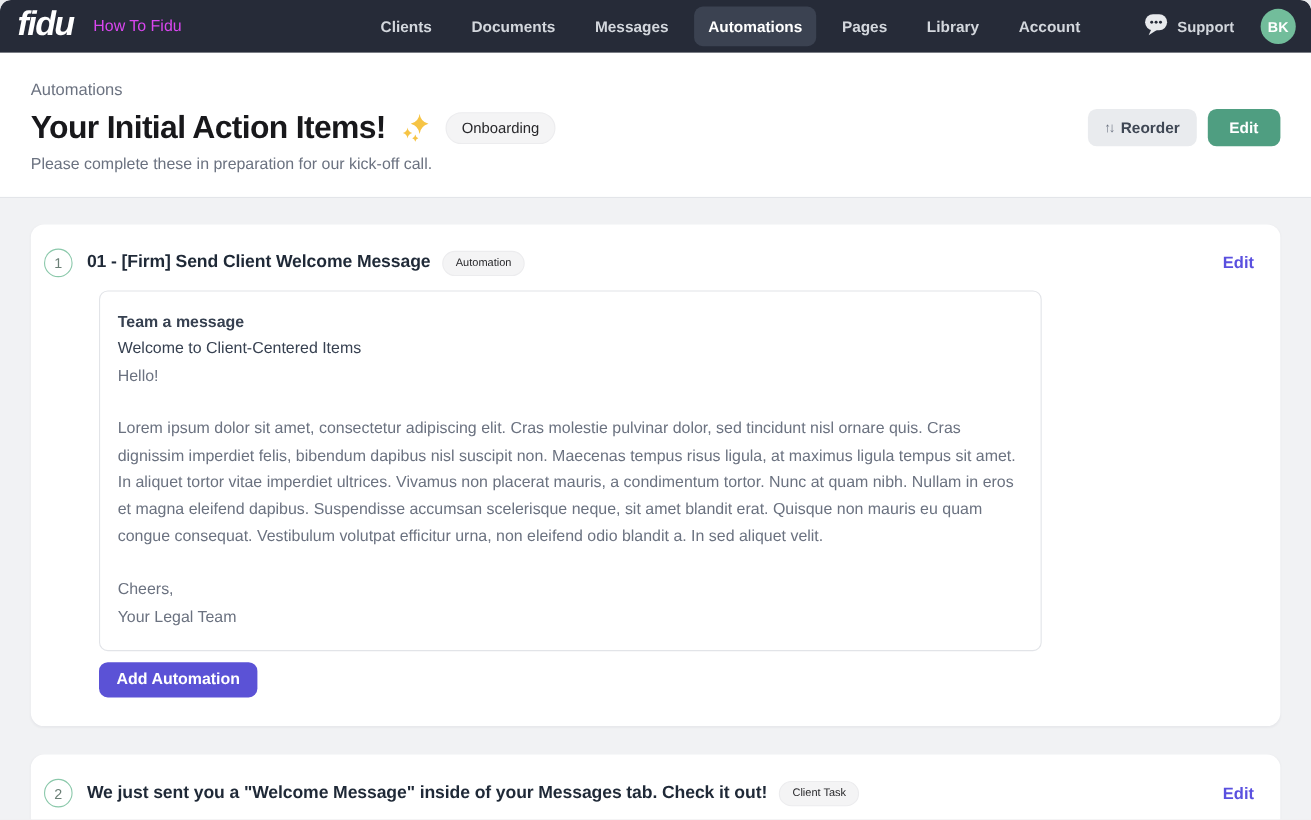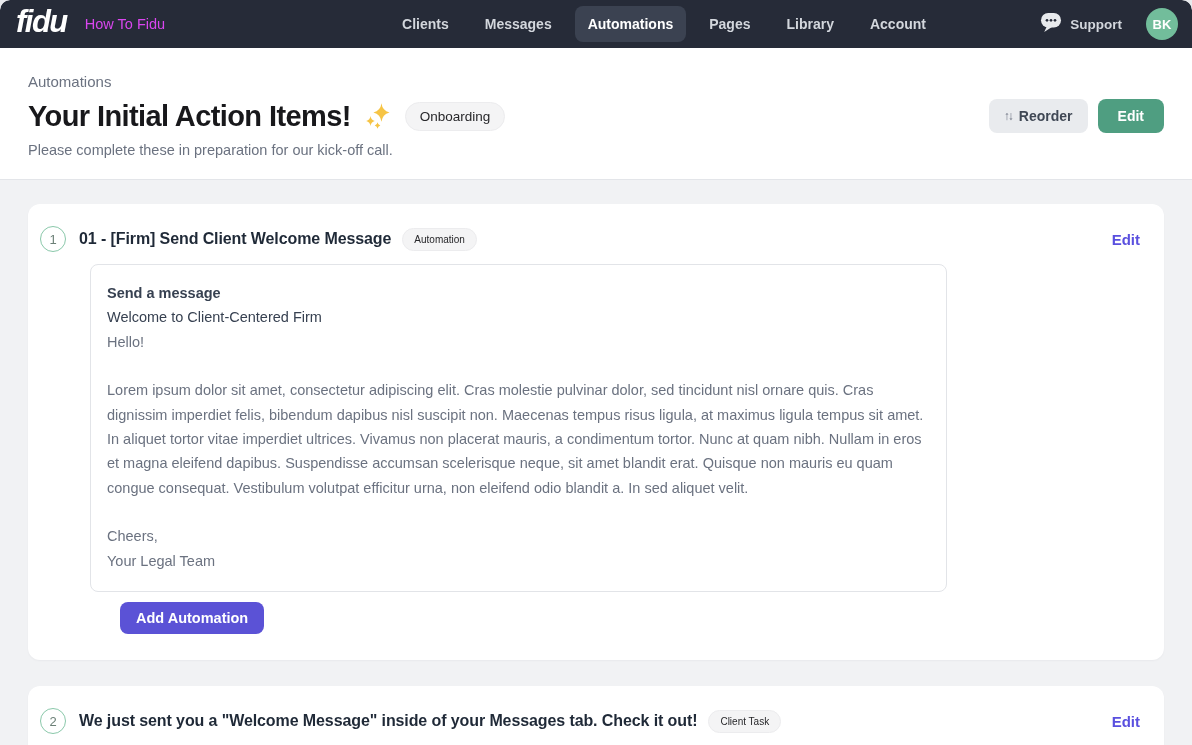--- a/index.html
+++ b/index.html
@@ -55,37 +55,38 @@
   .edit-link { margin-left:auto; margin-right:12px; color:#5A50DF; font-size:15px; font-weight:700;
                cursor:pointer; text-decoration:none; }
 
   .message-box { margin:12px 0 0 50px; width:857px; border:1px solid #E2E4E8; border-radius:8px;
                  padding:16px 16px 18px; font-size:14.5px; line-height:24.4px; color:#6B7280; }
   .msg-heading { color:#374151; font-weight:700; }
   .msg-subject { color:#374151; }
   .msg-body { margin-top:24px; }
   .msg-closing { margin-top:24px; }
 
-  .btn-primary { display:inline-block; margin:10px 0 0 80px; background:#5B52D6; color:#FFFFFF;
+  .btn-primary { display:inline-block; margin:10px 0 0 50px; background:#5B52D6; color:#FFFFFF;
                  font-size:14.5px; font-weight:600; border:none; padding:8px 16px; border-radius:8px;
                  cursor:pointer; font-family:inherit; }
   .card:last-child { margin-bottom:0; }
 </style>
 </head>
 <body>
 
 <div class="app">
 
   <div class="navbar">
     <div class="nav-left">
       <div class="logo">fidu</div>
       <div class="nav-subtitle">How To Fidu</div>
     </div>
     <div class="nav-menu">
       <div class="nav-item">Clients</div>
+      <div class="nav-item">Documents</div>
       <div class="nav-item">Messages</div>
       <div class="nav-item active">Automations</div>
       <div class="nav-item">Pages</div>
       <div class="nav-item">Library</div>
       <div class="nav-item">Account</div>
     </div>
     <div class="nav-right">
       <div class="support">
         <span>
           <svg width="22" height="21" viewBox="0 0 22 21">
@@ -128,22 +129,22 @@
   <div class="content">
 
     <div class="card">
       <div class="card-header">
         <div class="step-circle">1</div>
         <div class="card-title">01 - [Firm] Send Client Welcome Message</div>
         <div class="card-badge">Automation</div>
         <a class="edit-link">Edit</a>
       </div>
       <div class="message-box">
-        <div class="msg-heading">Send a message</div>
-        <div class="msg-subject">Welcome to Client-Centered Firm</div>
+        <div class="msg-heading">Team a message</div>
+        <div class="msg-subject">Welcome to Client-Centered Items</div>
         <div class="msg-greeting">Hello!</div>
         <div class="msg-body">Lorem ipsum dolor sit amet, consectetur adipiscing elit. Cras molestie pulvinar dolor, sed tincidunt nisl ornare quis. Cras dignissim imperdiet felis, bibendum dapibus nisl suscipit non. Maecenas tempus risus ligula, at maximus ligula tempus sit amet. In aliquet tortor vitae imperdiet ultrices. Vivamus non placerat mauris, a condimentum tortor. Nunc at quam nibh. Nullam in eros et magna eleifend dapibus. Suspendisse accumsan scelerisque neque, sit amet blandit erat. Quisque non mauris eu quam congue consequat. Vestibulum volutpat efficitur urna, non eleifend odio blandit a. In sed aliquet velit.</div>
         <div class="msg-closing">Cheers,</div>
         <div class="msg-signature">Your Legal Team</div>
       </div>
       <button class="btn-primary">Add Automation</button>
     </div>
 
     <div class="card">
       <div class="card-header">

